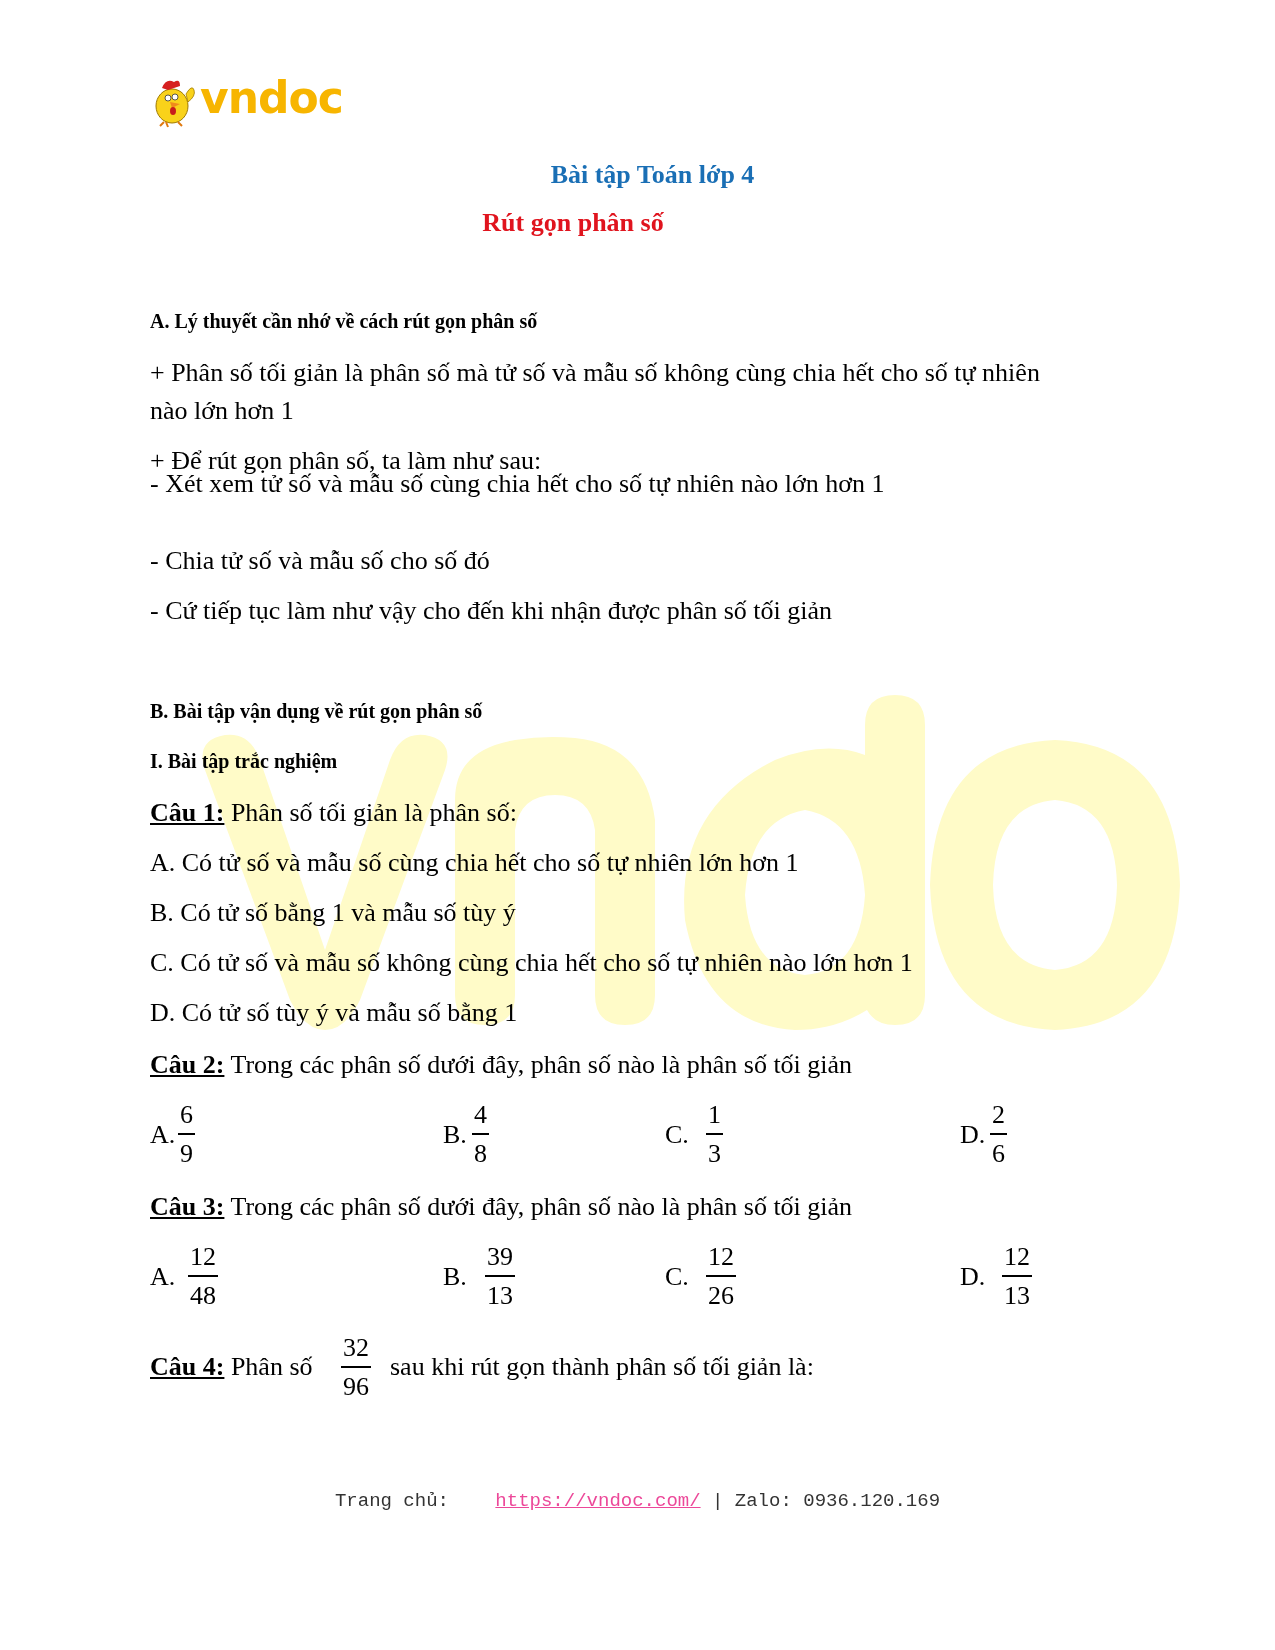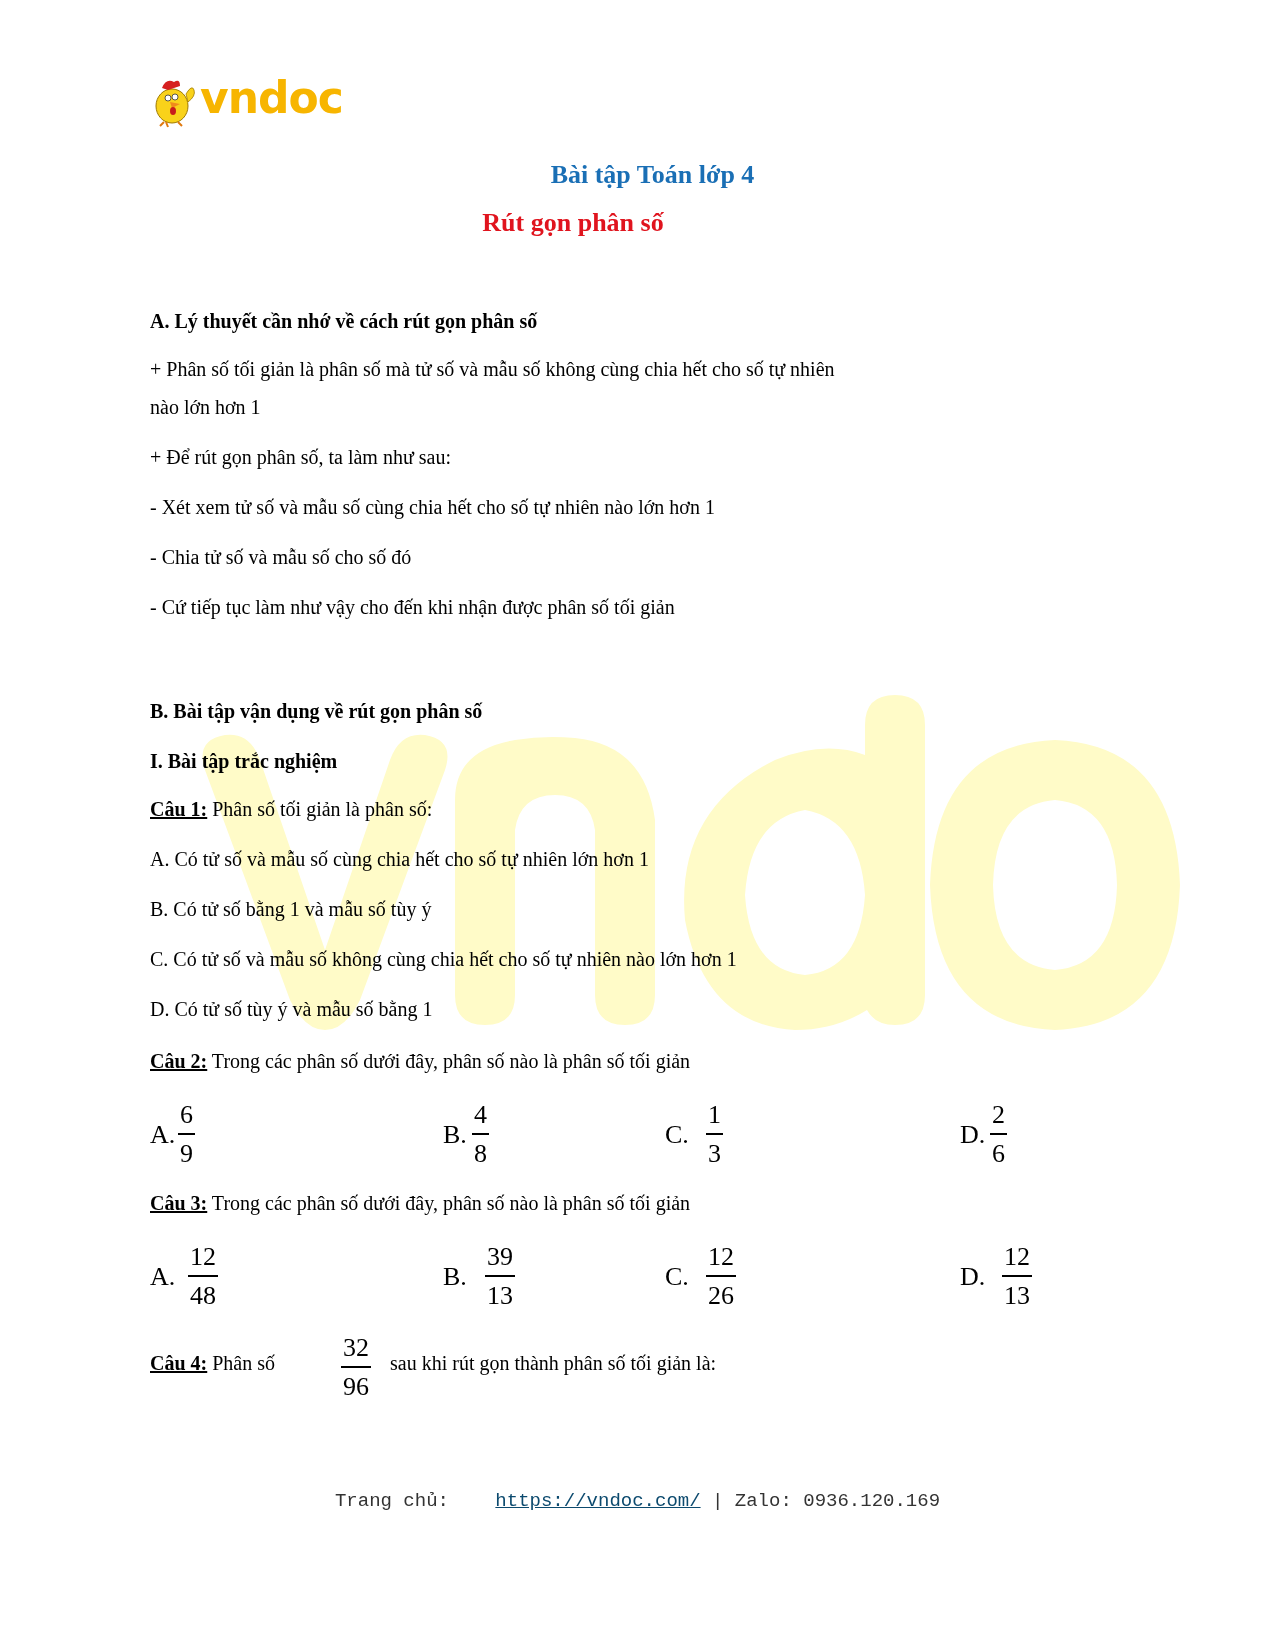--- a/index.html
+++ b/index.html
@@ -4,29 +4,29 @@
 <style>
   html, body { margin: 0; padding: 0; background: #ffffff; }
   body { width: 1275px; height: 1650px; position: relative; overflow: hidden;
          font-family: "Liberation Serif", "DejaVu Serif", serif; color: #000; }
   .abs { position: absolute; white-space: nowrap; }
   .watermark { position: absolute; left: 185px; top: 680px; width: 1000px; height: 350px; pointer-events: none; }
   .logo { position: absolute; left: 150px; top: 76px; width: 200px; height: 52px; }
   .title1 { left: 0; width: 1275px; text-align: center; top: 160px; font-size: 26px; font-weight: bold; color: #1a6fb5; padding-left: 15px; }
   .title2 { left: 0; width: 1146px; text-align: center; top: 208px; font-size: 26px; font-weight: bold; color: #e0141e; }
   .h { font-size: 20px; font-weight: bold; left: 150px; }
-  .p { font-size: 20px; left: 150px; }
+  .p { font-size: 26px; left: 150px; }
   .q b { font-weight: bold; text-decoration: underline; }
   .frac { position: absolute; display: inline-flex; flex-direction: column; align-items: center; font-size: 26px; line-height: 30px; }
   .frac .num { padding: 0 2px; }
   .frac .bar { height: 1.5px; background: #000; align-self: stretch; margin: 3px 0 4px 0; }
   .opt-label { position: absolute; font-size: 26px; }
   .footer { position: absolute; left: 0; width: 1275px; text-align: center; top: 1490px;
             font-family: "Liberation Mono", "DejaVu Sans Mono", monospace; font-size: 19px; color: #333; }
-  .footer a { color: #0c4a6e; text-decoration: underline; margin-left: 35px; }
+  .footer a { color: #ec4899; text-decoration: underline; margin-left: 35px; }
 </style>
 </head>
 <body>
 
 <svg class="watermark" viewBox="0 0 1000 350">
   <g fill="#fffbc8" stroke="none">
 
     <path d="M20,90 Q10,60 40,55 Q65,52 75,80 L140,270 L205,80 Q215,52 240,55 Q270,60 260,90 L175,320 Q160,350 140,350 Q120,350 105,320 Z"></path>
 
     <path d="M270,120 Q270,70 330,60 Q360,55 390,58 Q460,65 470,140 L470,315 Q470,345 440,345 Q410,345 410,315 L410,150 Q405,115 370,115 Q335,115 330,150 L330,315 Q330,345 300,345 Q270,345 270,315 Z"></path>
@@ -51,21 +51,21 @@
   <span style="position:absolute;left:50px;top:-4px;font-family:'DejaVu Sans',sans-serif;font-weight:bold;font-size:44px;color:#f7b500;letter-spacing:-1px;line-height:52px;">vndoc</span>
 </div>
 
 <div class="abs title1">Bài tập Toán lớp 4</div>
 <div class="abs title2">Rút gọn phân số</div>
 
 <div class="abs h" style="top:310px;">A. Lý thuyết cần nhớ về cách rút gọn phân số</div>
 <div class="abs p" style="top:358px;">+ Phân số tối giản là phân số mà tử số và mẫu số không cùng chia hết cho số tự nhiên</div>
 <div class="abs p" style="top:396px;">nào lớn hơn 1</div>
 <div class="abs p" style="top:446px;">+ Để rút gọn phân số, ta làm như sau:</div>
-<div class="abs p" style="top:496px;text-align:right;">- Xét xem tử số và mẫu số cùng chia hết cho số tự nhiên nào lớn hơn 1</div>
+<div class="abs p" style="top:469px;text-align:right;">- Xét xem tử số và mẫu số cùng chia hết cho số tự nhiên nào lớn hơn 1</div>
 <div class="abs p" style="top:546px;">- Chia tử số và mẫu số cho số đó</div>
 <div class="abs p" style="top:596px;">- Cứ tiếp tục làm như vậy cho đến khi nhận được phân số tối giản</div>
 
 <div class="abs h" style="top:700px;">B. Bài tập vận dụng về rút gọn phân số</div>
 <div class="abs h" style="top:750px;">I. Bài tập trắc nghiệm</div>
 
 <div class="abs p q" style="top:798px;">
   <b>Câu 1:</b><span> Phân số tối giản là phân số:</span>
 </div>
 <div class="abs p" style="top:848px;">A. Có tử số và mẫu số cùng chia hết cho số tự nhiên lớn hơn 1</div>

